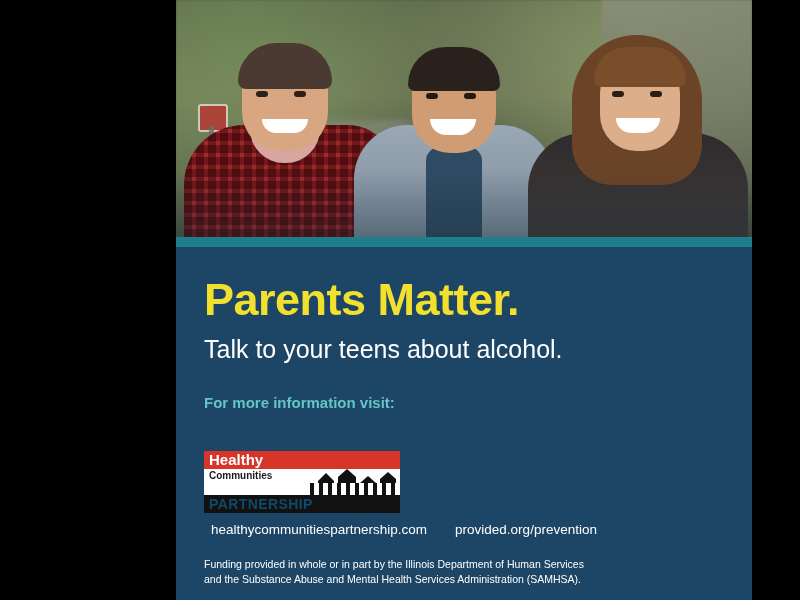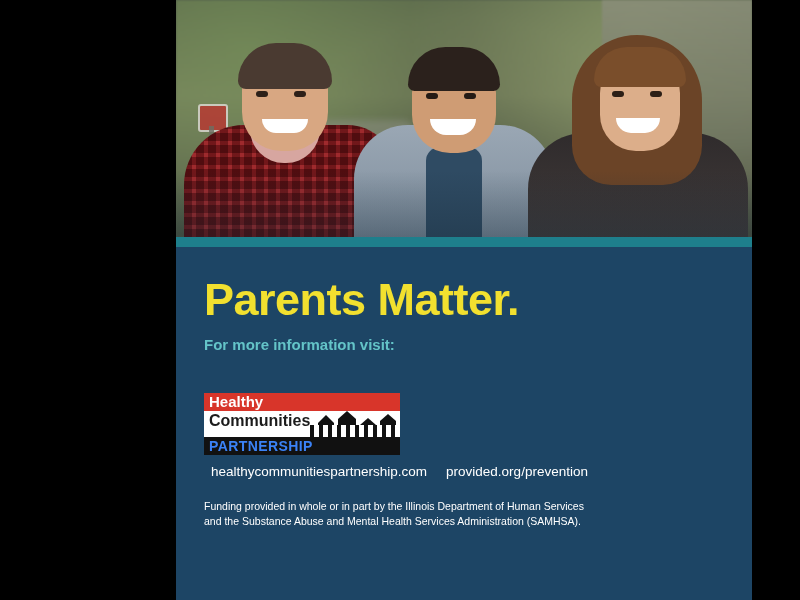--- a/index.html
+++ b/index.html
@@ -232,21 +232,21 @@
     font-weight: bold;
     color: #ffffff;
     margin: 0;
   }
 
   
   .logos {
     display: flex;
     align-items: flex-end;
     justify-content: flex-start;
-    gap: 25px;
+    gap: 34px;
     padding: 36px 12px 0 28px;
   }
   .logo-block { text-align: center; }
 
   .hc-logo {
     position: relative;
     width: 196px;
     height: 62px;
     background: #ffffff;
     overflow: hidden;
@@ -254,29 +254,29 @@
   .hc-red {
     position: absolute; left: 0; top: 0; width: 196px; height: 18px;
     background: #d8352a;
   }
   .hc-word1 {
     position: absolute; left: 5px; top: 1px;
     font-size: 15px; font-weight: bold; color: #ffffff; line-height: 1;
   }
   .hc-word2 {
     position: absolute; left: 5px; top: 20px;
-    font-size: 16px; font-weight: bold; color: #1b1b1b; line-height: 1;
+    font-size: 10px; font-weight: bold; color: #1b1b1b; line-height: 1;
   }
   .hc-black {
     position: absolute; left: 0; bottom: 0; width: 196px; height: 18px;
     background: #111111;
   }
   .hc-word3 {
     position: absolute; left: 5px; bottom: 2px;
-    font-size: 14px; font-weight: bold; color: #3b82f6; line-height: 1;
+    font-size: 14px; font-weight: bold; color: #0c4a6e; line-height: 1;
     letter-spacing: .4px;
   }
   .hc-houses {
     position: absolute; right: 4px; top: 16px; width: 80px; height: 30px;
   }
   .hc-fence {
     position: absolute; right: 4px; bottom: 18px; width: 86px; height: 12px;
     background: repeating-linear-gradient(90deg, #111 0 4px, #fff 4px 9px);
   }
 
@@ -370,20 +370,21 @@
         <div class="fringe"></div>
       </div>
 
       <div class="photo-shade"></div>
     </div>
 
     <div class="divider"></div>
 
     <div class="content">
       <h1 class="headline">Parents Matter.</h1>
+      <p class="subhead">Talk to your teens about alcohol.</p>
       <p class="info-label">For more information visit:</p>
     </div>
 
     <div class="logos">
       <div class="logo-block">
         <div class="hc-logo">
           <div class="hc-red"></div>
           <div class="hc-word1">Healthy</div>
           <div class="hc-word2">Communities</div>
           <div class="hc-houses">

